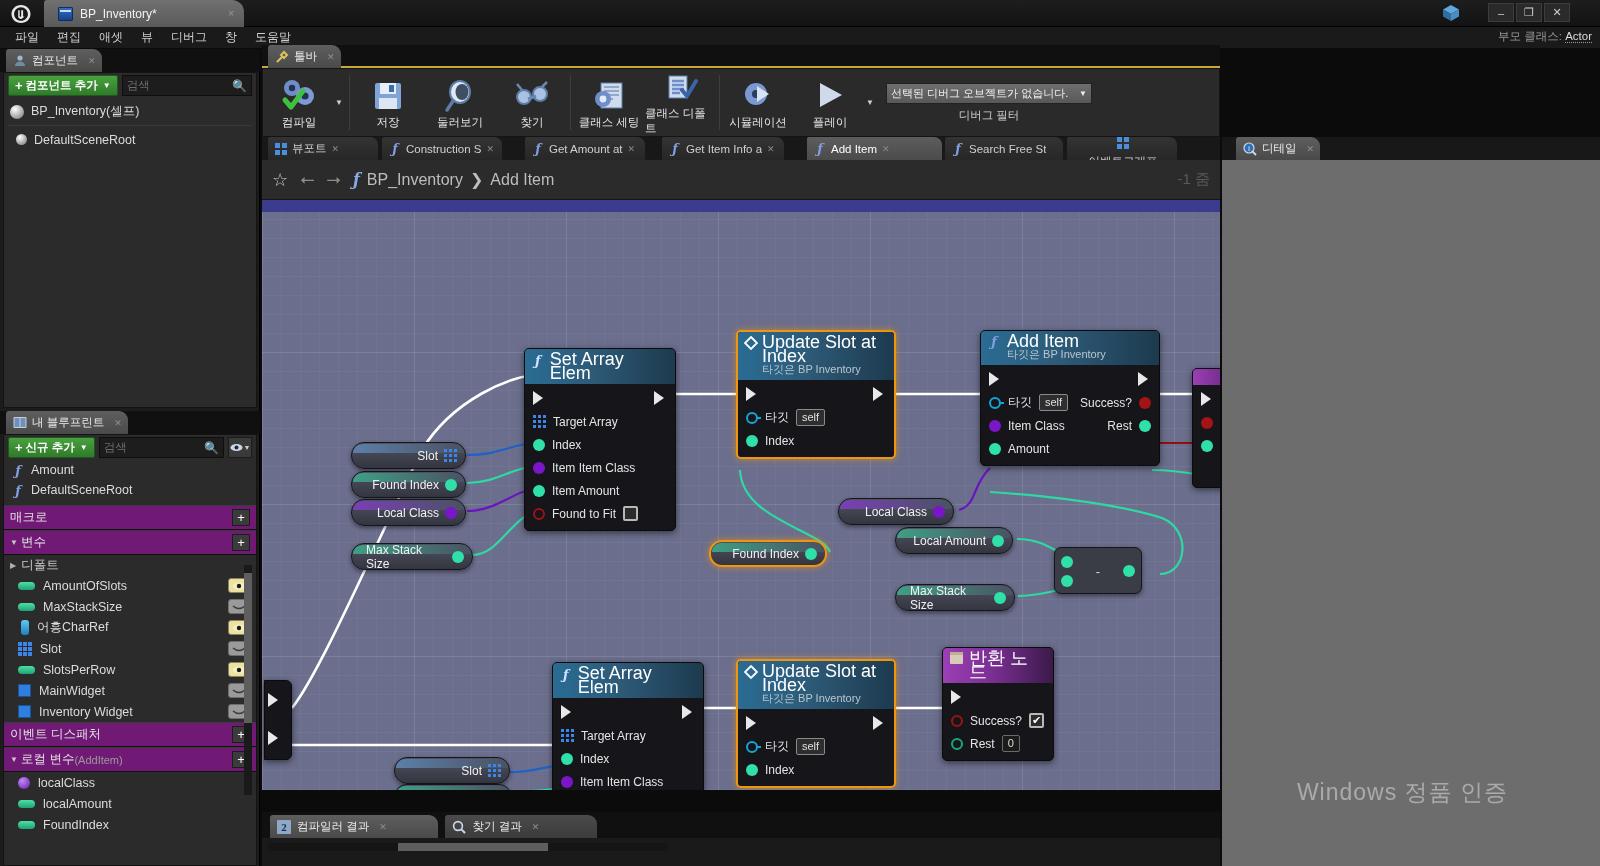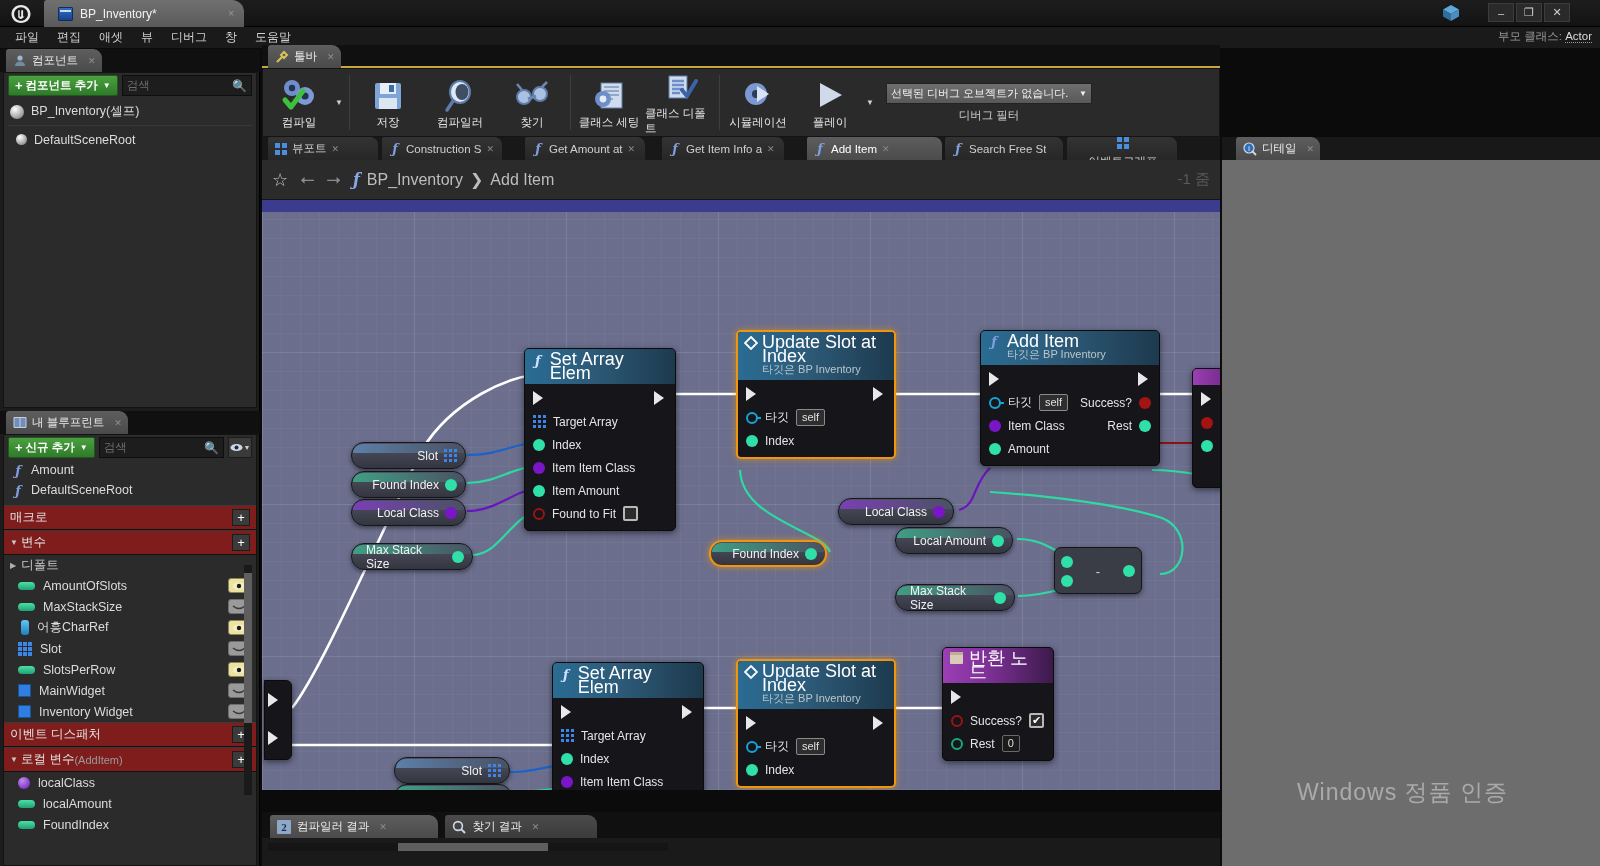--- a/index.html
+++ b/index.html
@@ -103,21 +103,21 @@
   .mybp-tabbar { position: absolute; left: 0; top: 0; width: 260px; height: 23px; background: #101010; }
   .mybp-body { position: absolute; left: 3px; top: 23px; width: 254px; bottom: 0;
     background: #2b2b2b; border: 1px solid #131313; overflow: hidden; }
   .eye-btn { width: 24px; height: 21px; background: #3a3a3a; border: 1px solid #1b1b1b;
     display: flex; align-items: center; justify-content: center; gap: 1px; }
   .bp-item { display: flex; align-items: center; height: 20px; padding-left: 8px;
     font-size: 12.5px; color: #dcdcdc; gap: 7px; }
   .fx { color: #7f9fe0; font-style: italic; font-family: "DejaVu Serif", serif; font-size: 13px;
     font-weight: bold; width: 12px; text-align: center; }
   .section-hdr { display: flex; align-items: center; justify-content: space-between;
-    height: 25px; background: #7f1d1d; border-top: 1px solid #3a3a3a; border-bottom: 1px solid #111;
+    height: 25px; background: #701a75; border-top: 1px solid #3a3a3a; border-bottom: 1px solid #111;
     padding: 0 6px 0 6px; font-size: 12.5px; color: #e2e2e2; }
   .section-hdr .plusbox { width: 18px; height: 17px; background: #3b3b3b; border: 1px solid #1c1c1c;
     color: #fff; font-size: 13px; display: flex; align-items: center; justify-content: center; }
   .section-hdr .arr { font-size: 8px; margin-right: 3px; color: #c8c8c8; }
   .section-hdr .sub { color: #9a9a9a; font-size: 11px; }
   .cat-row { display:flex; align-items:center; height:20px; padding-left:6px; font-size:12.5px; color:#cfcfcf; }
   .cat-row .arr { font-size: 8px; margin-right: 5px; color: #b0b0b0; }
   .var-row { display: flex; align-items: center; height: 21px; padding: 0 6px 0 14px;
     font-size: 12.5px; color: #dcdcdc; gap: 8px; }
   .var-row .nm { flex: 1; }
@@ -570,21 +570,21 @@
       </div>
 
       <div class="tbtn">
         <span class="glyph">
           <svg width="34" height="34" viewBox="0 0 34 34">
               <ellipse cx="17" cy="13" rx="10" ry="11" fill="#dfe8f5" stroke="#5d7ca8" stroke-width="2"></ellipse>
               <ellipse cx="19" cy="13" rx="6.5" ry="8" fill="#3f4e63"></ellipse>
               <path d="M10 22 L4 31" stroke="#5d7ca8" stroke-width="3.4" stroke-linecap="round"></path>
             </svg>
         </span>
-        <span>컴파일러</span>
+        <span>둘러보기</span>
       </div>
 
       <div class="tbtn">
         <span class="glyph">
           <svg width="36" height="32" viewBox="0 0 36 32">
               <circle cx="10" cy="16" r="7" fill="#a9c2e4" stroke="#5d7ca8" stroke-width="2"></circle>
               <circle cx="26" cy="13" r="7" fill="#a9c2e4" stroke="#5d7ca8" stroke-width="2"></circle>
               <path d="M14 18 L22 15" stroke="#6b86ad" stroke-width="3"></path>
               <path d="M8 9 L3 3 M28 6 L33 1" stroke="#6b86ad" stroke-width="2.6"></path>
             </svg>

